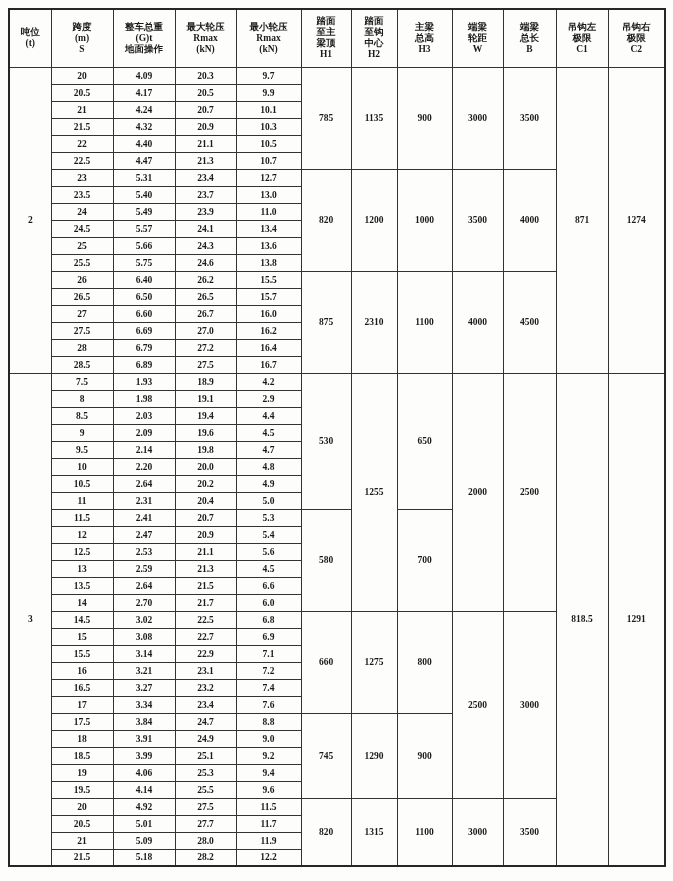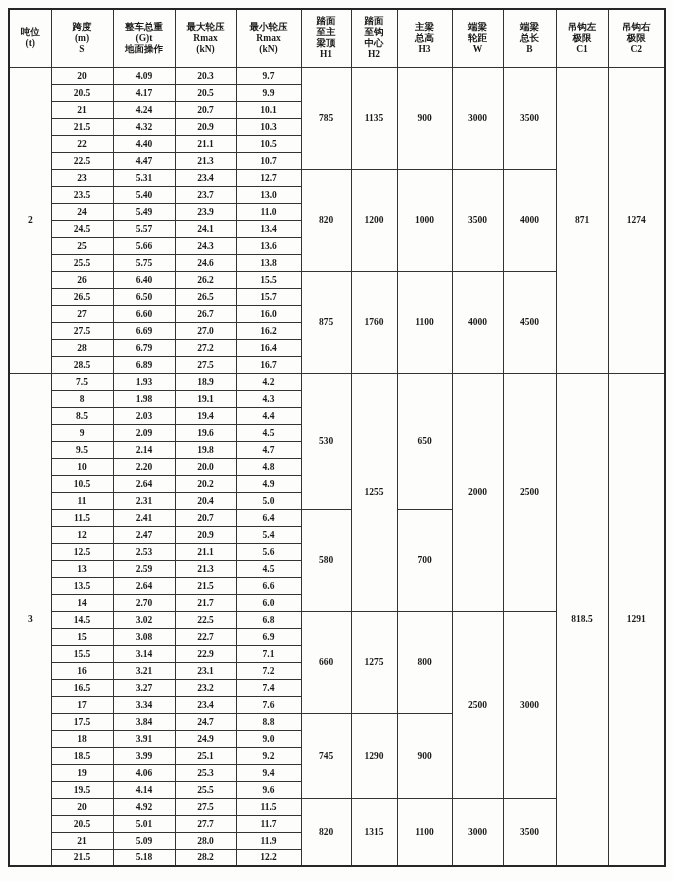--- a/index.html
+++ b/index.html
@@ -180,21 +180,21 @@
           <td>5.75</td>
           <td>24.6</td>
           <td>13.8</td>
         </tr>
         <tr>
           <td>26</td>
           <td>6.40</td>
           <td>26.2</td>
           <td>15.5</td>
           <td rowspan="6">875</td>
-          <td rowspan="6">1760</td>
+          <td rowspan="6">2310</td>
           <td rowspan="6">1100</td>
           <td rowspan="6">4000</td>
           <td rowspan="6">4500</td>
         </tr>
         <tr>
           <td>26.5</td>
           <td>6.50</td>
           <td>26.5</td>
           <td>15.7</td>
         </tr>
@@ -233,21 +233,21 @@
           <td rowspan="8">650</td>
           <td rowspan="14">2000</td>
           <td rowspan="14">2500</td>
           <td rowspan="29" class="top-align">818.5</td>
           <td rowspan="29" class="top-align">1291</td>
         </tr>
         <tr>
           <td>8</td>
           <td>1.98</td>
           <td>19.1</td>
-          <td>4.3</td>
+          <td>2.9</td>
         </tr>
         <tr>
           <td>8.5</td>
           <td>2.03</td>
           <td>19.4</td>
           <td>4.4</td>
         </tr>
         <tr>
           <td>9</td>
           <td>2.09</td>
@@ -275,21 +275,21 @@
         <tr>
           <td>11</td>
           <td>2.31</td>
           <td>20.4</td>
           <td>5.0</td>
         </tr>
         <tr>
           <td>11.5</td>
           <td>2.41</td>
           <td>20.7</td>
-          <td>6.4</td>
+          <td>5.3</td>
           <td rowspan="6">580</td>
           <td rowspan="6">700</td>
         </tr>
         <tr>
           <td>12</td>
           <td>2.47</td>
           <td>20.9</td>
           <td>5.4</td>
         </tr>
         <tr>

